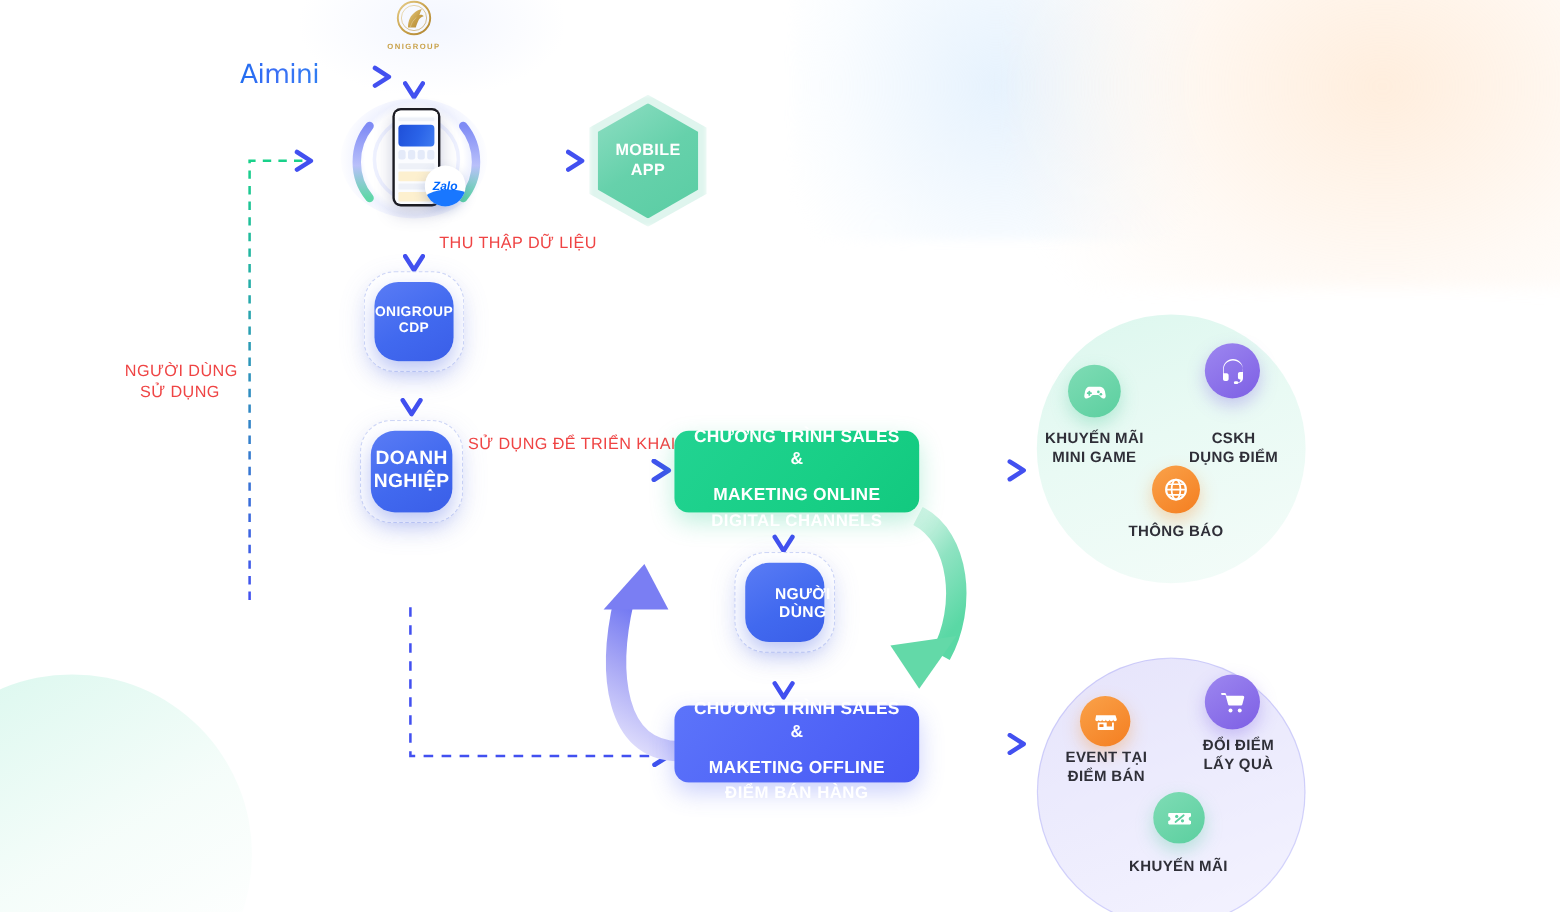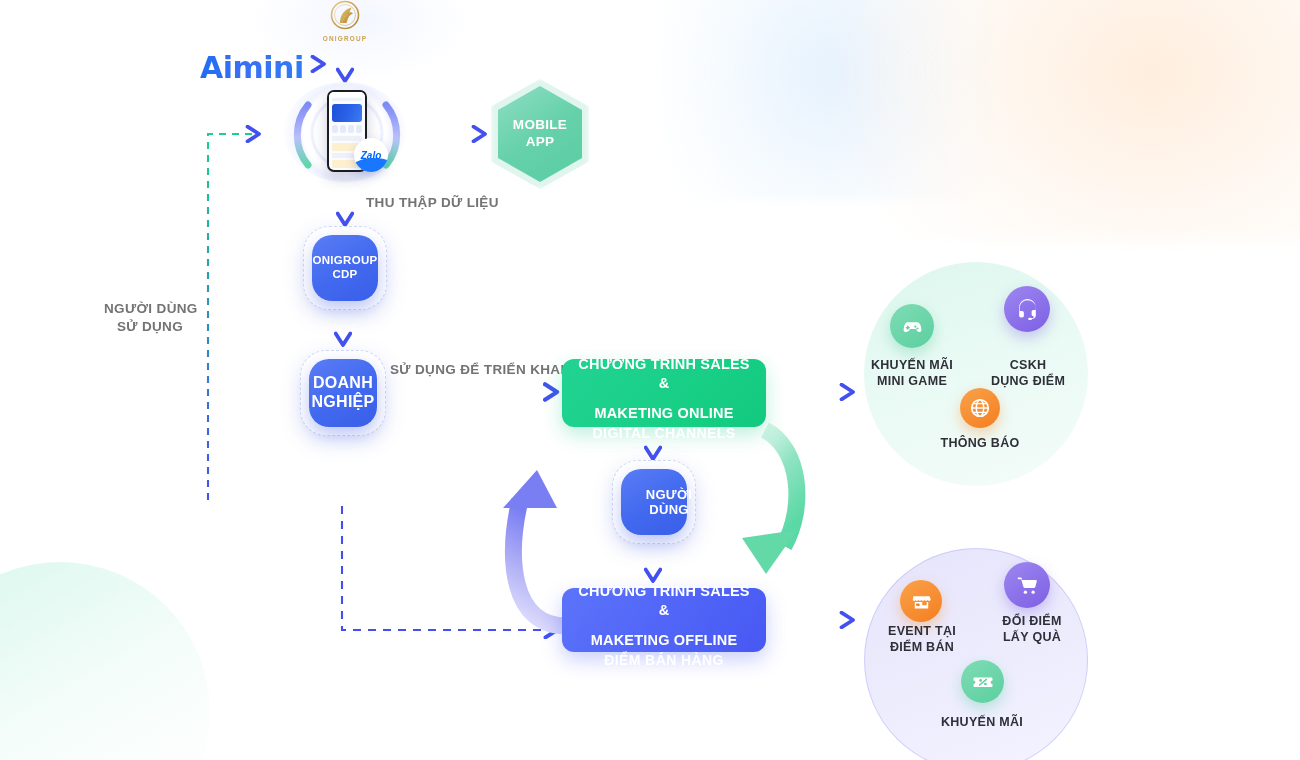--- a/index.html
+++ b/index.html
@@ -96,27 +96,27 @@
   .ic.mint   { background:linear-gradient(145deg,#7fdcb5 0%,#5bcf9f 100%); box-shadow:0 6px 14px rgba(80,200,155,.35); }
   .ic.purple { background:linear-gradient(145deg,#9d87f0 0%,#7d5fe4 100%); box-shadow:0 6px 14px rgba(130,100,230,.35); }
   .ic.orange { background:linear-gradient(145deg,#faa24a 0%,#f47e20 100%); box-shadow:0 6px 14px rgba(245,140,40,.35); }
   .cap {
     position:absolute; text-align:center; font-size:12.5px; font-weight:bold;
     letter-spacing:.3px; line-height:1.25; color:#2f2f38; white-space:nowrap;
   }
 
   
   .lbl {
-    position:absolute; font-size:13.5px; font-weight:bold; letter-spacing:.35px;
-    color:#737373; line-height:1.35; white-space:nowrap;
+    position:absolute; font-size:13.5px; font-weight:normal; letter-spacing:.35px;
+    color:#ef4444; line-height:1.35; white-space:nowrap;
   }
 
   
   .aimini {
-    position:absolute; font-size:30px; font-weight:bold; letter-spacing:-.5px;
+    position:absolute; font-size:22px; font-weight:normal; letter-spacing:-.5px;
     background:linear-gradient(95deg,#1f6df0 0%,#3b6ef5 40%,#2f7df2 100%);
     -webkit-background-clip:text; background-clip:text; color:transparent;
     font-family:"DejaVu Sans", sans-serif;
   }
   .onigroup { position:absolute; width:64px; text-align:center; }
   .onigroup .oni-txt {
     font-size:6.4px; letter-spacing:1.2px; color:#c9a24b; font-weight:bold; margin-top:1px;
   }
 
   

